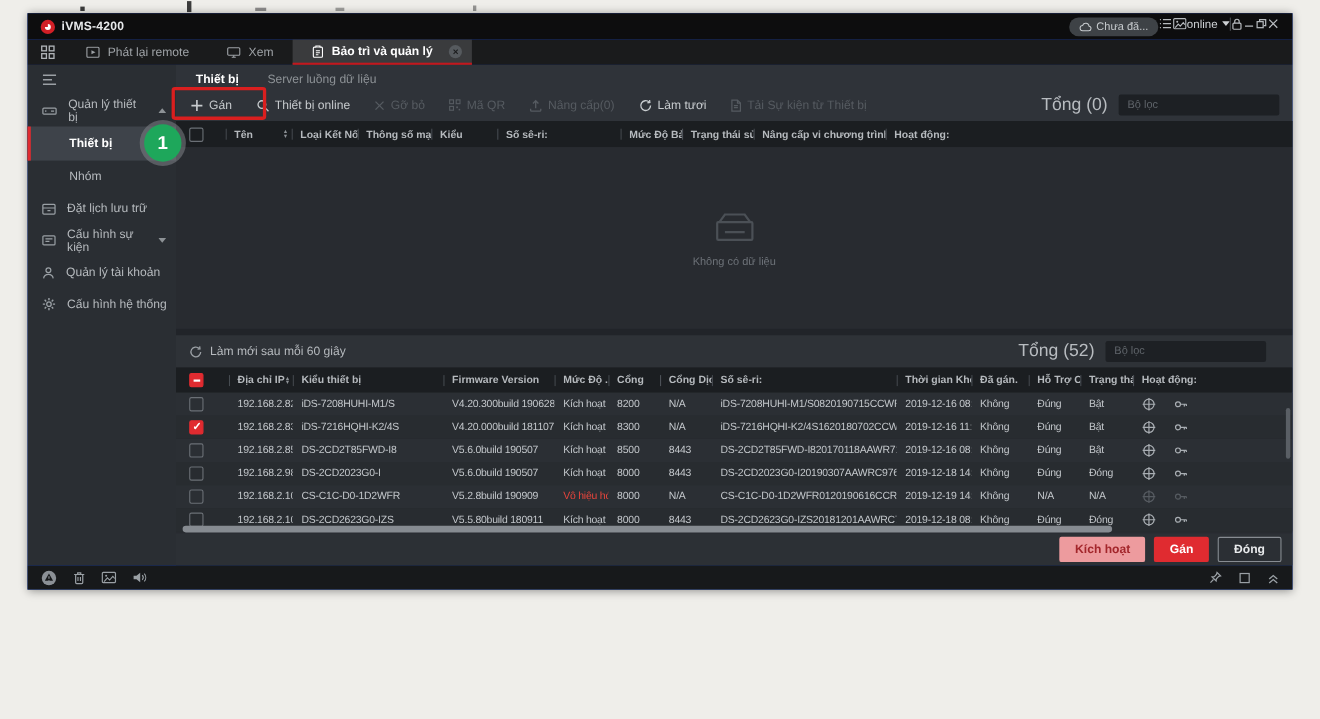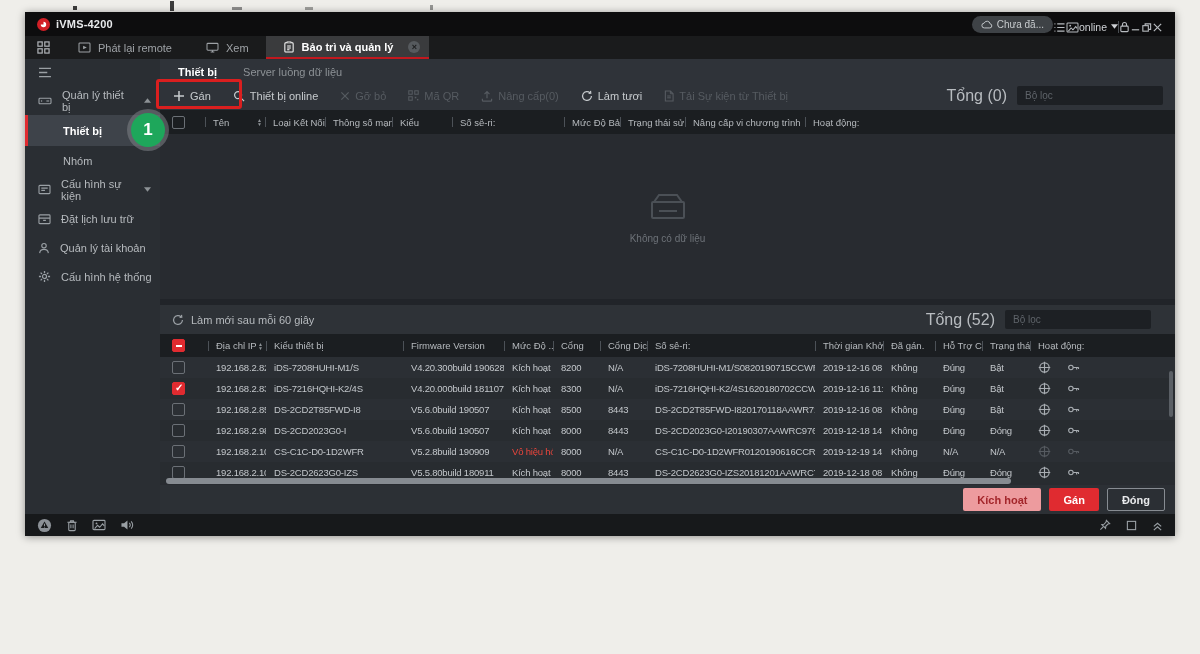--- a/index.html
+++ b/index.html
@@ -3,21 +3,21 @@
 <meta charset="utf-8">
 <style>
   *{box-sizing:border-box;margin:0;padding:0}
   body{width:1200px;height:654px;background:#efeeea;font-family:"Liberation Sans",sans-serif;position:relative;overflow:hidden}
   .mark{position:absolute;background:#3c3c3c}
   .window{position:absolute;left:25px;top:12px;width:1150px;height:524px;background:#1d4ed8;display:flex;flex-direction:column;box-shadow:0 1px 8px rgba(0,0,0,.4)}
   
   .titlebar{height:24px;background:#0d0d0e;display:flex;align-items:center;padding:0 12px;flex:none}
   .logo{width:13px;height:13px;border-radius:50%;background:#d21f26;margin-right:6px;flex:none;display:flex;align-items:center;justify-content:center}
   .apptitle{font-size:11px;font-weight:bold;color:#e8eaec;letter-spacing:.2px}
-  .tb-right{margin-left:auto;display:flex;align-items:flex-end;color:#b7bbbf}
+  .tb-right{margin-left:auto;display:flex;align-items:flex-start;color:#b7bbbf}
   .pill{display:flex;align-items:center;gap:4px;background:#3e4246;border-radius:9px;height:17px;padding:0 9px;color:#c6cacd;font-size:10px}
   .admin{display:flex;align-items:center;gap:4px;font-size:10.5px;color:#ced1d4}
   .vsep{width:1px;height:12px;background:#4a4e53}
   
   .tabbar{height:23px;background:#1a1b1c;display:flex;align-items:stretch;color:#9ea2a6;flex:none}
   .gridbtn{width:36px;display:flex;align-items:center;justify-content:center;color:#b0b4b8}
   .tab{display:flex;align-items:center;gap:7px;padding:0 17px;font-size:11px}
   .tab.active{background:#3a3b3d;color:#fff;font-weight:bold;border-bottom:2px solid #c2181e;padding-right:9px}
   .tabclose{width:12px;height:12px;border-radius:50%;background:#565a5e;color:#1a1b1c;font-size:9px;line-height:12px;text-align:center;margin-left:8px}
   
@@ -35,21 +35,21 @@
   .subtabs{height:22px;display:flex;align-items:flex-end;gap:26px;padding:0 0 3px 18px;font-size:11px;color:#8d9296;flex:none}
   .subtab.active{color:#fff;font-weight:bold}
   .toolbar{height:29px;display:flex;align-items:center;padding-left:13px;gap:22px;font-size:11px;flex:none}
   .tbtn{display:flex;align-items:center;gap:5px;color:#c7cbce;white-space:nowrap}
   .tbtn.disabled{color:#565b61}
   .tb-end{margin-left:auto;display:flex;align-items:center;gap:10px;padding-right:12px}
   .total{font-size:16px;color:#b8bcc0;white-space:nowrap}
   .filter{width:146px;height:19px;background:#1d2024;border:0;border-radius:2px;color:#c7cbce;font-size:10px;padding:0 8px;outline:none}
   .filter::placeholder{color:#5f646a}
   
-  .thead{background:#1b1e21;align-items:center;font-size:9.5px;font-weight:normal;color:#b6babe;display:grid;flex:none}
+  .thead{background:#1b1e21;align-items:center;font-size:9.5px;font-weight:bold;color:#b6babe;display:grid;flex:none}
   .t1cols{grid-template-columns:45px 60px 60px 67px 60px 112px 56px 65px 120px 1fr}
   .t2cols{grid-template-columns:48px 58px 137px 101px 49px 47px 47px 168px 68px 52px 47px 48px 1fr}
   .h1{height:24px}.h2{height:23px}
   .hc{display:flex;align-items:center;height:100%;overflow:hidden;white-space:nowrap}
   .pipe{width:1px;height:10px;background:#4c5157;margin-right:7px;flex:none}
   .cbcell{padding-left:12px}
   .sort{display:flex;flex-direction:column;margin-left:auto;margin-right:3px;color:#8d9296;font-size:5px;line-height:4px}
   .cb{width:13px;height:13px;border:1px solid #6b7076;border-radius:2px;flex:none;position:relative;background:transparent}
   .cb.checked{background:#e02b30;border-color:#e02b30}
   .cb.checked::after{content:"\2713";position:absolute;left:2px;top:-1px;color:#fff;font-size:10px;font-weight:bold}
@@ -223,40 +223,40 @@
           </span>
       </div>
       <div class="sitem child active">
         <span>Thiết bị</span>
       </div>
       <div class="sitem child">
         <span>Nhóm</span>
       </div>
       <div class="sitem">
         <span class="ic">
+            <svg width="13" height="12" viewBox="0 0 14 13">
+              <rect x="1" y="2" width="12" height="9.5" rx="1" fill="none" stroke="currentColor" stroke-width="1.2"></rect>
+              <path d="M1 5.5h12M5.5 8h3" stroke="currentColor" stroke-width="1.2"></path>
+            </svg>
+          </span>
+        <span>Đặt lịch lưu trữ</span>
+      </div>
+      <div class="sitem">
+        <span class="ic">
             <svg width="13" height="11" viewBox="0 0 14 12">
               <rect x="1" y="1.5" width="12" height="9" rx="1" fill="none" stroke="currentColor" stroke-width="1.2"></rect>
               <path d="M3.5 4.5h7M3.5 7h4" stroke="currentColor" stroke-width="1.2"></path>
             </svg>
           </span>
         <span>Cấu hình sự kiện</span>
         <span class="caret">
             <svg width="7" height="5" viewBox="0 0 8 5">
               <path d="M0 0h8L4 5z" fill="currentColor"></path>
             </svg>
           </span>
-      </div>
-      <div class="sitem">
-        <span class="ic">
-            <svg width="13" height="12" viewBox="0 0 14 13">
-              <rect x="1" y="2" width="12" height="9.5" rx="1" fill="none" stroke="currentColor" stroke-width="1.2"></rect>
-              <path d="M1 5.5h12M5.5 8h3" stroke="currentColor" stroke-width="1.2"></path>
-            </svg>
-          </span>
-        <span>Đặt lịch lưu trữ</span>
       </div>
       <div class="sitem">
         <span class="ic">
             <svg width="12" height="12" viewBox="0 0 13 13">
               <circle cx="6.5" cy="4" r="2.4" fill="none" stroke="currentColor" stroke-width="1.2"></circle>
               <path d="M1.8 12c.3-2.6 2.2-4 4.7-4s4.4 1.4 4.7 4" fill="none" stroke="currentColor" stroke-width="1.2"></path>
             </svg>
           </span>
         <span>Quản lý tài khoản</span>
       </div>

